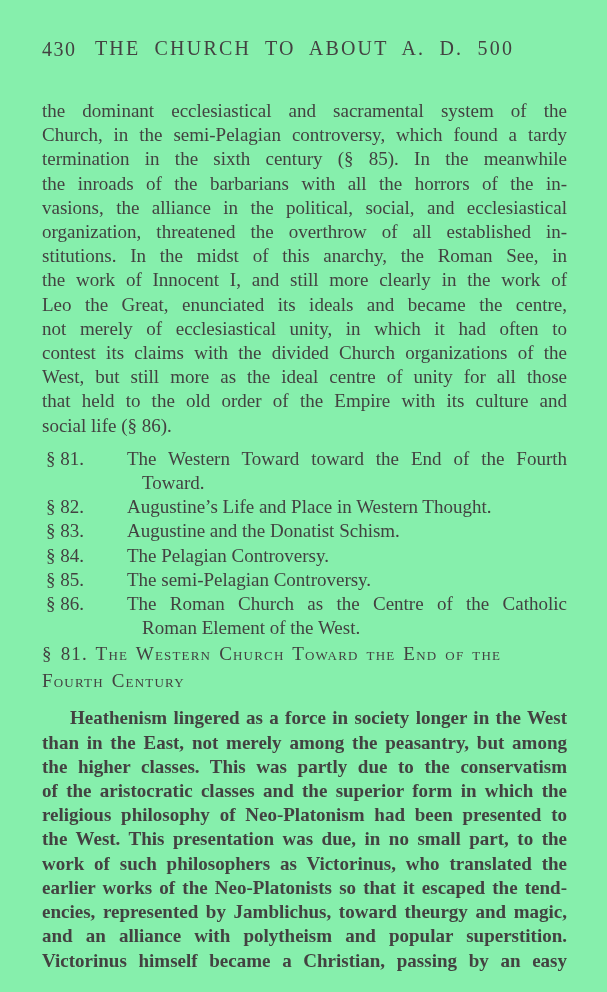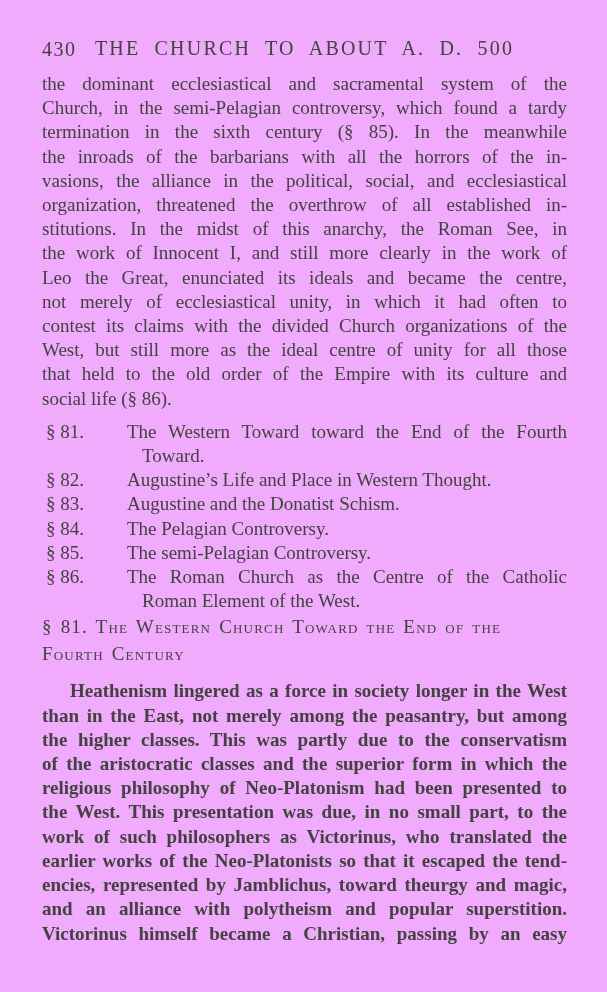--- a/index.html
+++ b/index.html
@@ -2,41 +2,41 @@
 <html><head>
 <meta charset="utf-8">
 <style>
   html, body { margin: 0; padding: 0; background: #fcfcfa; }
   .page {
     position: relative;
     width: 607px;
     height: 992px;
     box-sizing: border-box;
     padding: 37px 40px 0 42px;
-    background: #f0abfc;
+    background: #86efac;
     font-family: "Liberation Serif", "DejaVu Serif", serif;
     font-size: 19px;
     color: #434241;
     overflow: hidden;
   }
   .header { position: relative; height: 22px; font-size: 20px; }
   .page-num { position: absolute; left: 0; top: 1px; letter-spacing: 1.5px; }
   .running-title {
     position: absolute; left: 0; right: 0; top: 0;
     text-align: center; letter-spacing: 2.2px; word-spacing: 7px;
   }
   .tline {
     line-height: 24.2px;
     text-align: justify;
     text-align-last: justify;
   }
   .tlast { text-align-last: left; }
   .tindent { text-indent: 28px; }
   .twrap { padding-left: 15px; }
-  .para1 { margin-top: 13px; }
+  .para1 { margin-top: 40px; }
   .toc { margin-top: 9px; }
   .toc-item { position: relative; padding-left: 85px; }
   .toc-label { position: absolute; left: 4px; top: 0; line-height: 24.2px; }
   .section-heading {
     text-align: left;
     font-variant: small-caps;
     letter-spacing: 1.2px;
     word-spacing: 2px;
     line-height: 27px;
   }

